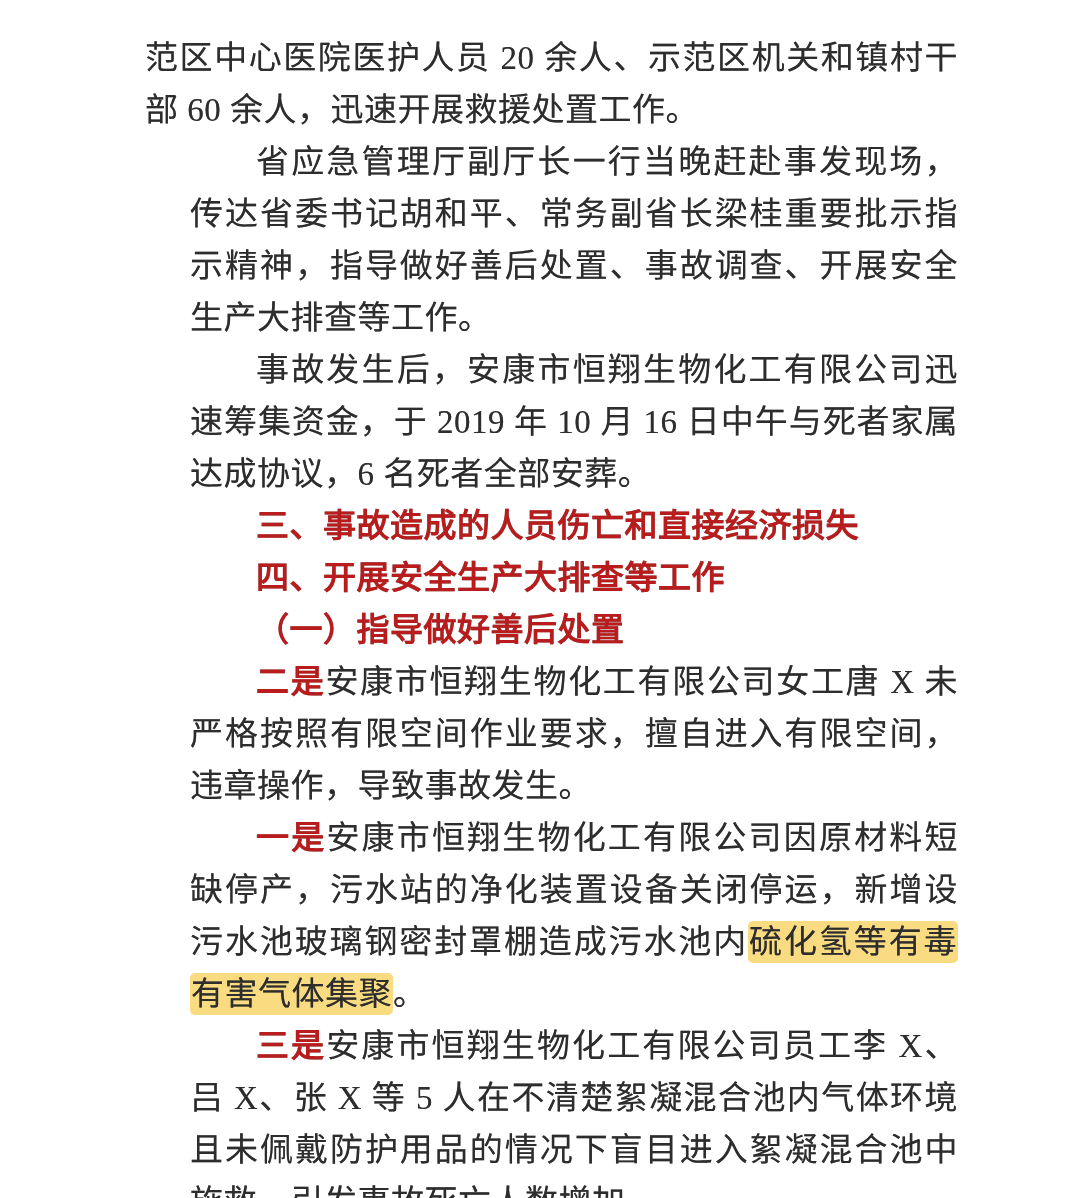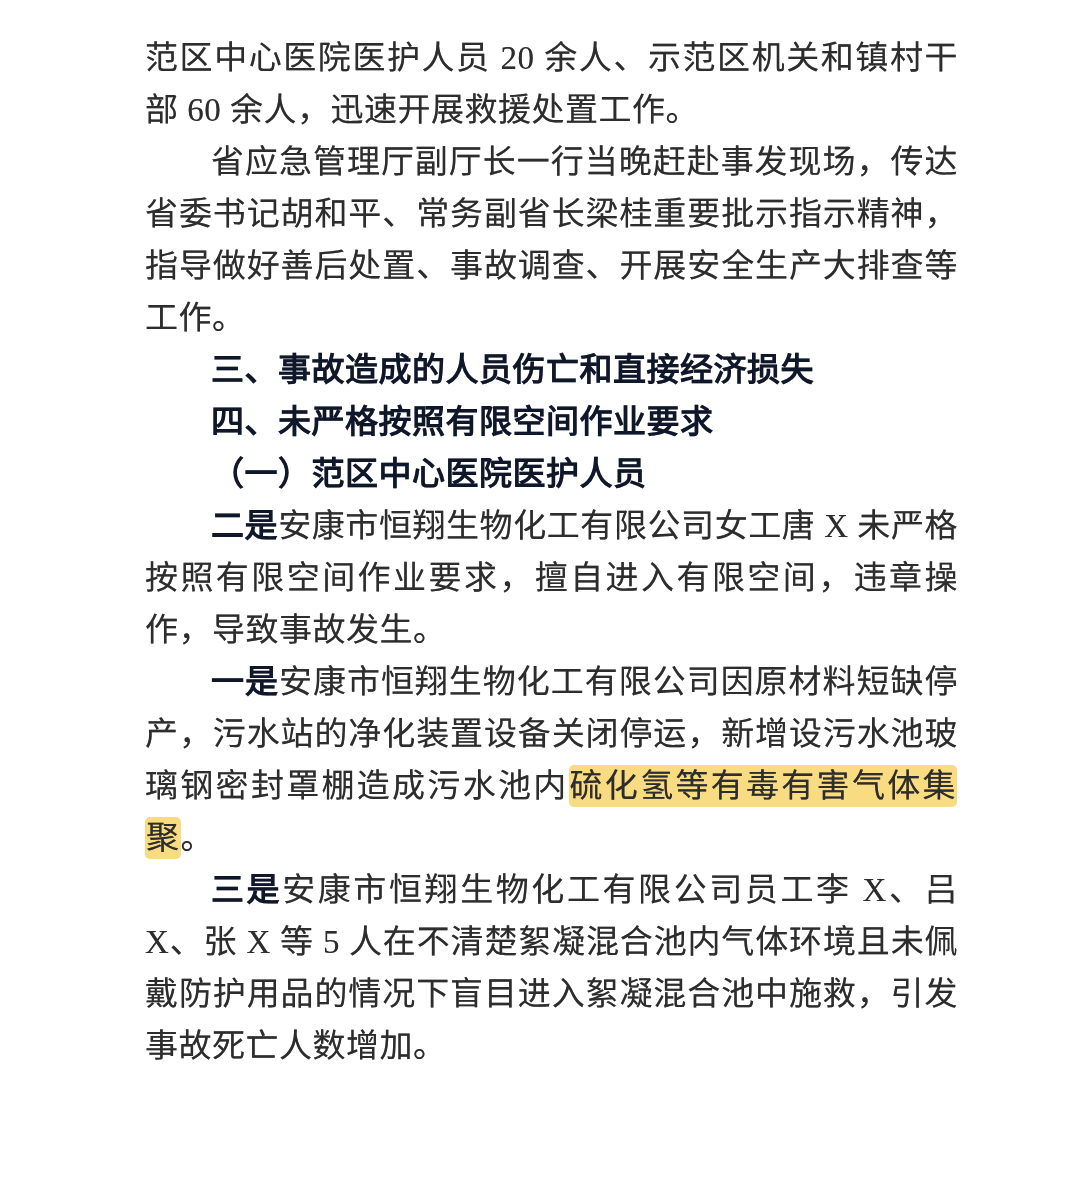--- a/index.html
+++ b/index.html
@@ -26,44 +26,46 @@
     line-height: 52px;
     letter-spacing: 0.5px;
     color: #2d2d2d;
     text-align: justify;
     text-justify: inter-character;
     
     text-shadow: 0 0 0.6px rgba(40, 40, 40, 0.55);
   }
   .doc p.indent {
     text-indent: 2em;
+    margin-left: 45px;
   }
   .doc .seg-bold {
     font-weight: 700;
-    color: #0f172a;
+    color: #b91c1c;
   }
   .doc p.heading {
     font-weight: 700;
     color: #141414;
   }
   .doc .seg-highlight {
     background: #f9dc82;
     border-radius: 5px;
     padding: 3px 1px;
     box-decoration-break: clone;
     -webkit-box-decoration-break: clone;
   }
 </style>
 </head>
 <body>
 
 <main class="page">
   <div class="doc" id="doc">
       <p class=""><span>范区中心医院医护人员 20 余人、示范区机关和镇村干部 60 余人，迅速开展救援处置工作。</span></p>
       <p class="indent"><span>省应急管理厅副厅长一行当晚赶赴事发现场，传达省委书记胡和平、常务副省长梁桂重要批示指示精神，指导做好善后处置、事故调查、开展安全生产大排查等工作。</span></p>
+      <p class="indent"><span>事故发生后，安康市恒翔生物化工有限公司迅速筹集资金，于 2019 年 10 月 16 日中午与死者家属达成协议，6 名死者全部安葬。</span></p>
       <p class="indent heading"><span class="seg-bold">三、事故造成的人员伤亡和直接经济损失</span></p>
-      <p class="indent heading"><span class="seg-bold">四、未严格按照有限空间作业要求</span></p>
-      <p class="indent heading"><span class="seg-bold">（一）范区中心医院医护人员</span></p>
+      <p class="indent heading"><span class="seg-bold">四、开展安全生产大排查等工作</span></p>
+      <p class="indent heading"><span class="seg-bold">（一）指导做好善后处置</span></p>
       <p class="indent"><span class="seg-bold">二是</span><span>安康市恒翔生物化工有限公司女工唐 X 未严格按照有限空间作业要求，擅自进入有限空间，违章操作，导致事故发生。</span></p>
       <p class="indent"><span class="seg-bold">一是</span><span>安康市恒翔生物化工有限公司因原材料短缺停产，污水站的净化装置设备关闭停运，新增设污水池玻璃钢密封罩棚造成污水池内</span><span class="seg-highlight">硫化氢等有毒有害气体集聚</span><span>。</span></p>
       <p class="indent"><span class="seg-bold">三是</span><span>安康市恒翔生物化工有限公司员工李 X、吕 X、张 X 等 5 人在不清楚絮凝混合池内气体环境且未佩戴防护用品的情况下盲目进入絮凝混合池中施救，引发事故死亡人数增加。</span></p>
     </div>
 </main>
 
 </body></html>

